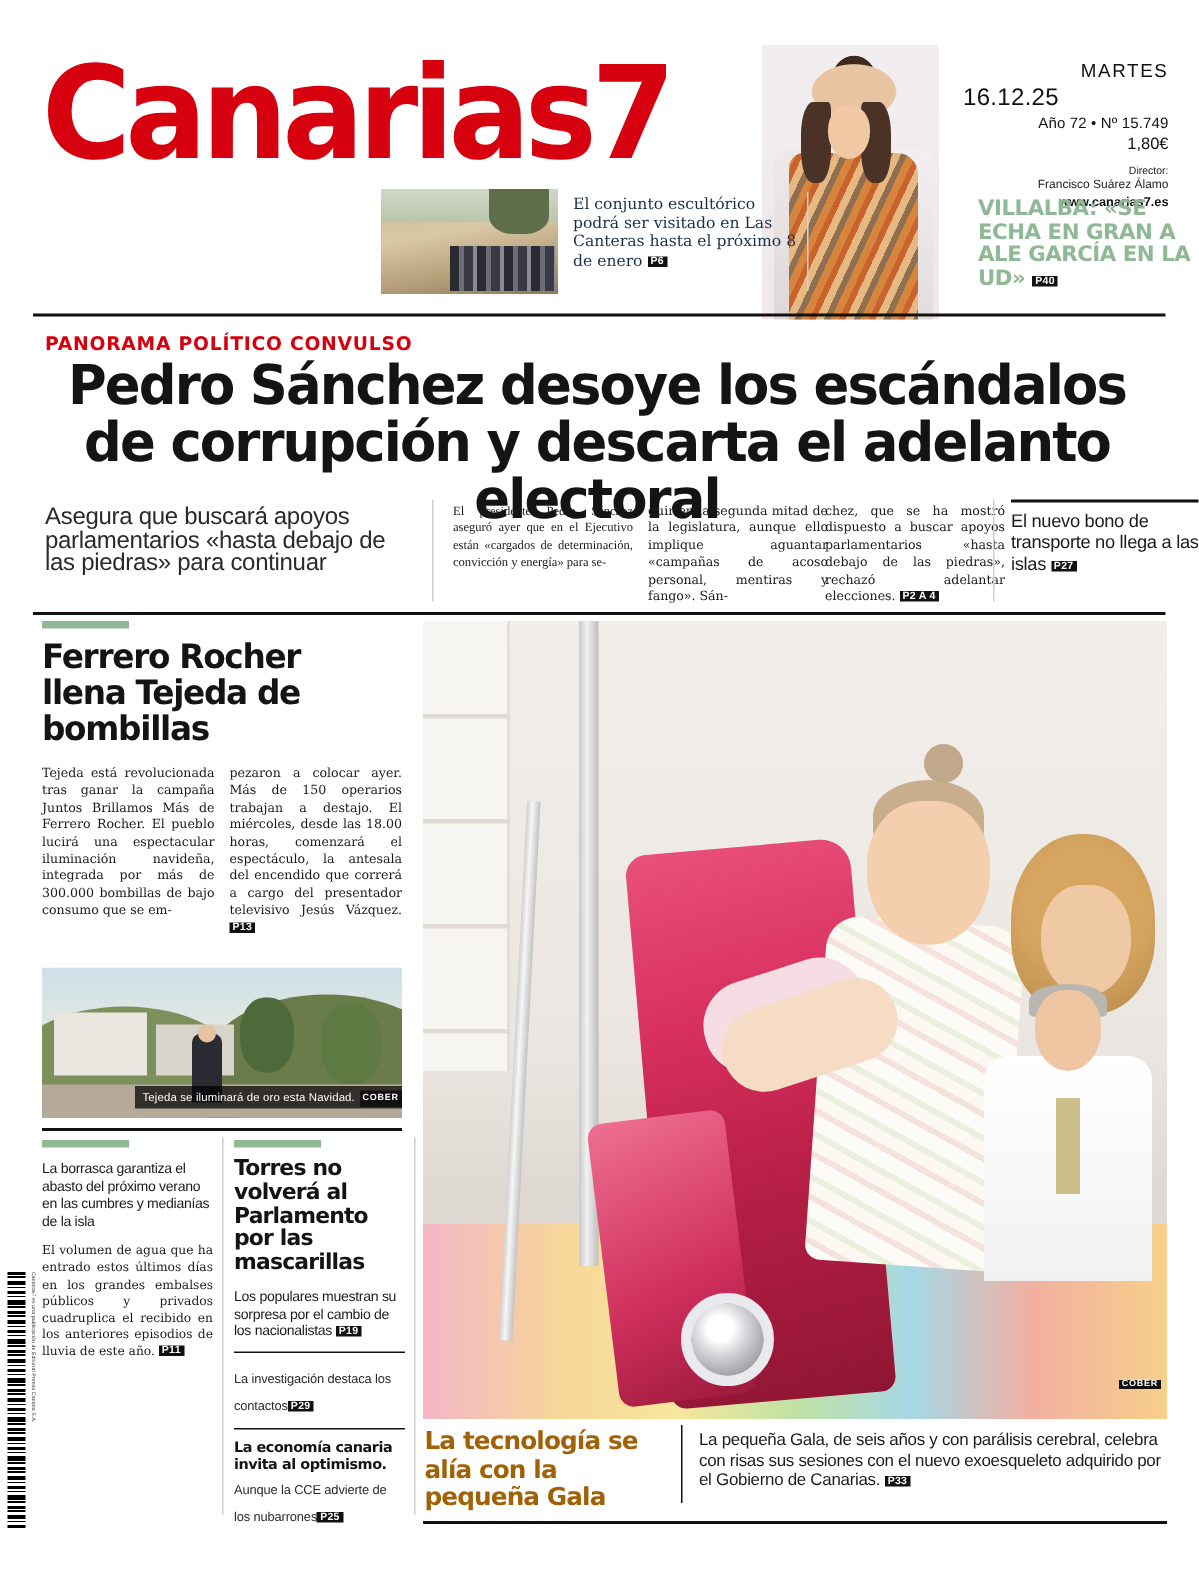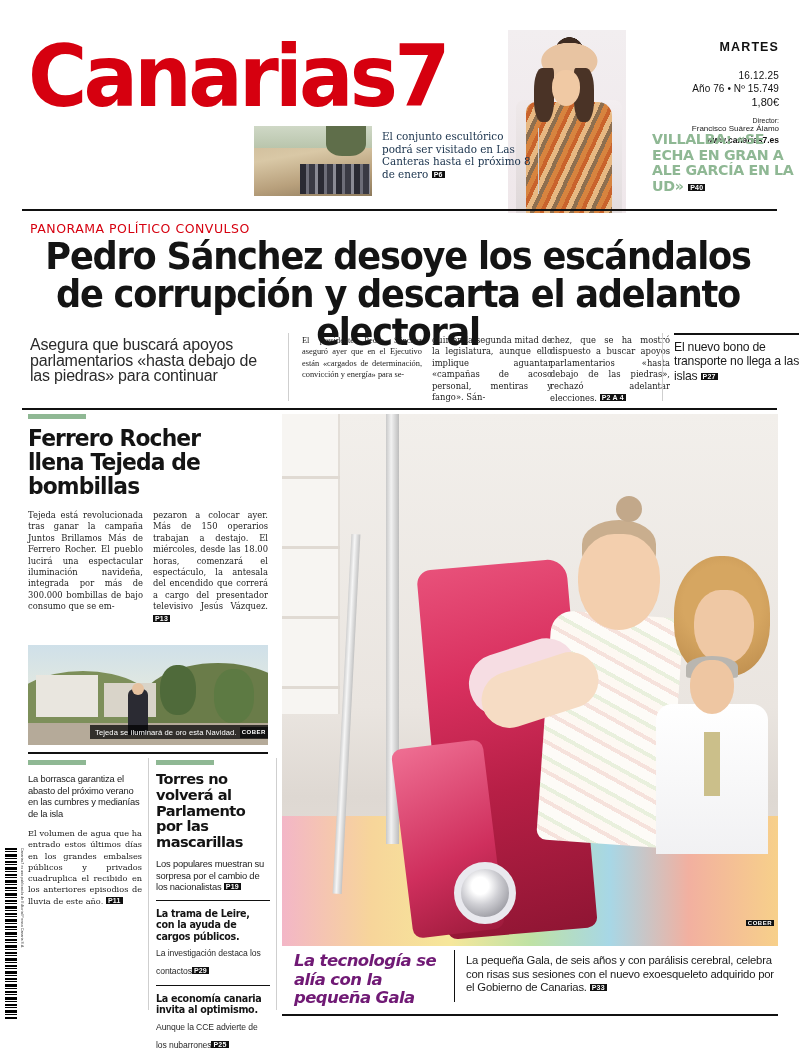--- a/index.html
+++ b/index.html
@@ -43,23 +43,23 @@
     color: #d6000f;
     transform: scaleX(0.94); transform-origin: left center;
   }
   .masthead-word .seven { letter-spacing: -6px; }
 
   .dateline {
     position: absolute; right: 20px; top: 40px; width: 210px;
     text-align: right; color: #111;
   }
   .dateline .day {
-    font-size: 12.5px; font-weight: 700; letter-spacing: 1.1px; color:#111;
-  }
-  .dateline .date { font-size: 10px; margin-top: 16px; letter-spacing: .2px; }
+    font-size: 12.5px; font-weight: 400; letter-spacing: 1.1px; color:#111;
+  }
+  .dateline .date { font-size: 16px; margin-top: 3px; letter-spacing: .2px; text-align: center; }
   .dateline .issue { font-size: 10px; margin-top: 2px; letter-spacing: .1px; }
   .dateline .price { font-size: 11px; margin-top: 2px; font-weight: 400; }
   .dateline .dirlabel { font-size: 7px; margin-top: 9px; color:#222; }
   .dateline .dirname { font-size: 8px; color:#222; }
   .dateline .web { font-size: 8.5px; font-weight: 700; margin-top: 2px; color:#111; }
 
   
   .head-photo {
     position: absolute; left: 508px; top: 30px; width: 118px; height: 183px;
     overflow: hidden;
@@ -141,21 +141,21 @@
     font-weight: 700; font-size: 14.2px; line-height: 15.5px;
     color: #8fb894; letter-spacing: -0.3px;
   }
   .tb-right .pnum { background:#111; }
 
   
   .headrule { position: absolute; left: 22px; top: 209px; width: 755px; height: 2px; background: #111; }
   .main-kicker {
     position: absolute; left: 30px; top: 221px;
     font-family: "DejaVu Sans", sans-serif;
-    font-weight: 400; font-size: 12.5px; letter-spacing: .5px; color: #d6000f;
+    font-weight: 700; font-size: 12.5px; letter-spacing: .5px; color: #d6000f;
   }
   .main-head {
     position: absolute; left: 28px; top: 238px; width: 740px;
     font-family: "DejaVu Sans", sans-serif;
     font-weight: 700; font-size: 36.5px; line-height: 38px;
     letter-spacing: -1.3px; color: #141414; text-align: center;
     transform: scaleX(0.965); transform-origin: center top;
   }
 
   
@@ -307,23 +307,23 @@
     background: radial-gradient(ellipse at 50% 45%, #eec6a2 0 70%, #d6a67e 100%); border-radius:46% 46% 52% 52%; }
   .mp-doc-hair { position:absolute; right:40px; bottom:268px; width:52px; height:22px; background:#b9b6b0; border-radius:50% 50% 10% 10%; }
   .mp-doc-tie  { position:absolute; right:58px; bottom:150px; width:16px; height:64px; background:#cbbf8a; }
   .mp-credit   { position:absolute; right:4px; top:498px; }
 
   
   .bottombar {
     position: absolute; left: 282px; top: 950px; width: 496px; height: 62px;
   }
   .bottombar .bb-left {
-    position:absolute; left:12px; top:2px; width: 168px;
+    position:absolute; left:1px; top:2px; width: 168px;
     font-family:"DejaVu Sans", sans-serif; font-weight:700;
-    font-size: 16.5px; line-height: 18.5px; letter-spacing:-0.6px; color:#701a75;font-style:italic;
+    font-size: 16.5px; line-height: 18.5px; letter-spacing:-0.6px; color:#a16207;
   }
   .bottombar .bb-sep { position:absolute; left:172px; top:0; width:1px; height:52px; background:#111; }
   .bottombar .bb-right {
     position:absolute; left:184px; top:4px; width: 310px;
     font-size: 11.3px; line-height: 13.6px; letter-spacing:-0.2px; color:#1b1b1b;
   }
   .bottomrule { position: absolute; left: 282px; top: 1014px; width: 496px; height: 1.5px; background:#111; }
 </style>
 </head>
 <body>
@@ -345,21 +345,21 @@
     <div class="jacket-r"></div>
     <div class="torso"></div>
     <div class="hairL"></div>
     <div class="hairR"></div>
     <div class="face"></div>
   </div>
 
   <div class="dateline">
     <div class="day">MARTES</div>
     <div class="date">16.12.25</div>
-    <div class="issue">Año 76 • Nº 15.749</div>
+    <div class="issue">Año 72 • Nº 15.749</div>
     <div class="price">1,80€</div>
     <div class="dirlabel">Director:</div>
     <div class="dirname">Francisco Suárez Álamo</div>
     <div class="web">www.canarias7.es</div>
   </div>
 
   <div class="topband">
 
 
     <div class="tb-photo">
@@ -432,21 +432,20 @@
     <div class="stand">La borrasca garantiza el abasto del próximo verano en las cumbres y medianías de la isla</div>
     <div class="body"><span>El volumen de agua que ha entrado estos últimos días en los grandes embalses públicos y privados cuadruplica el recibido en los anteriores episodios de lluvia de este año.</span> <span class="pnum pnum-dark">P11</span></div>
   </div>
 
   <div class="bl2">
     <div class="greenrule"></div>
     <h3>Torres no volverá al Parlamento por las mascarillas</h3>
     <div class="stand"><span>Los populares muestran su sorpresa por el cambio de los nacionalistas</span> <span class="pnum pnum-dark">P19</span></div>
 
     <div class="brief">
-      <div class="bt">La trama de Leire, con la ayuda de cargos públicos.</div>
       <span class="bd"> La investigación destaca los contactos</span><span class="pnum pnum-dark">P29</span>
     </div>
 
     <div class="brief">
       <div class="bt">La economía canaria invita al optimismo.</div>
       <span class="bd"> Aunque la CCE advierte de los nubarrones</span><span class="pnum pnum-dark">P25</span>
     </div>
 
   </div>
 

